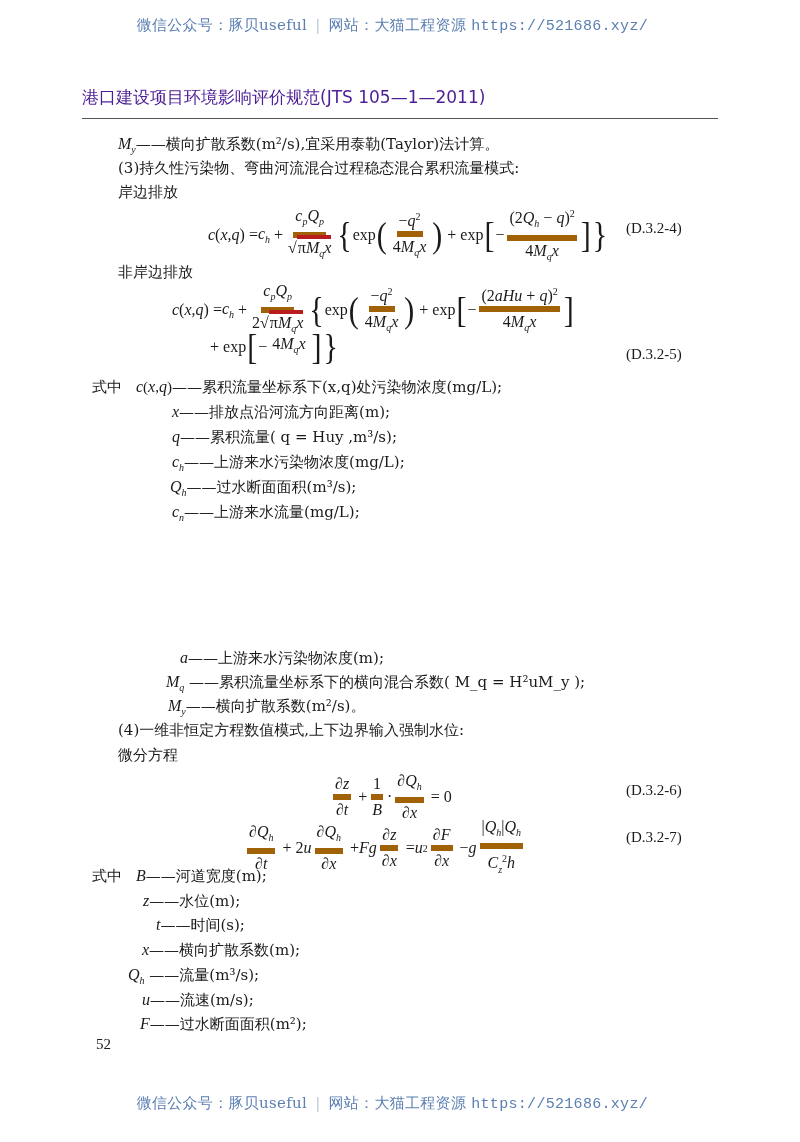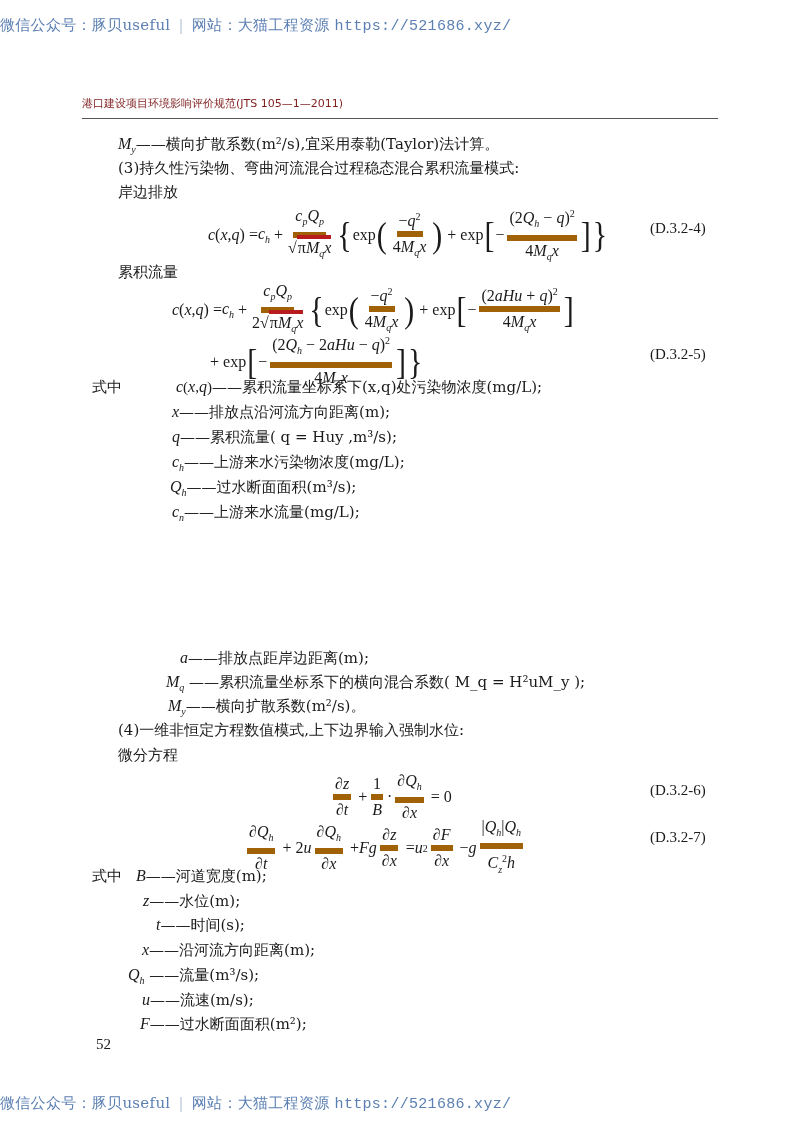--- a/index.html
+++ b/index.html
@@ -1,35 +1,35 @@
 <!DOCTYPE html>
 <html><head>
 <meta charset="utf-8">
 <style>
   html,body{margin:0;padding:0;background:#fff;}
   body{width:800px;height:1142px;position:relative;overflow:hidden;
        font-family:"DejaVu Serif","Liberation Serif",serif;color:#1a1a1a;}
-  .wm{position:absolute;left:0;width:648px;text-align:left;
+  .wm{position:absolute;left:0;width:648px;text-align:right;
       font-size:15px;color:#5b7fb2;font-family:"DejaVu Serif","Liberation Serif",serif;letter-spacing:0.3px;}
   .wm .mono{font-family:"Liberation Mono","DejaVu Sans Mono",monospace;}
   .wm .sep{color:#b9c6d8;margin:0 8px;}
-  .runhead{position:absolute;left:82px;top:96px;font-size:11px;
-      font-family:"DejaVu Sans","Liberation Sans",sans-serif;color:#7f1d1d;}
+  .runhead{position:absolute;left:82px;top:86px;font-size:17px;
+      font-family:"DejaVu Sans","Liberation Sans",sans-serif;color:#4c1d95;}
   .rule{position:absolute;left:82px;top:118px;width:636px;height:1px;background:#555;}
   .line{position:absolute;font-size:15px;white-space:nowrap;line-height:20px;}
   i.v{font-family:"Liberation Serif","DejaVu Serif",serif;font-size:16px;}
-  .r{font-family:"Liberation Serif","DejaVu Serif",serif;margin-left:40px;}
+  .r{font-family:"Liberation Serif","DejaVu Serif",serif;}
   sub,sup{font-size:10px;}
   .eq{position:absolute;font-family:"Liberation Serif","DejaVu Serif",serif;font-size:16px;white-space:nowrap;
       display:flex;align-items:center;}
   .frac{display:inline-flex;flex-direction:column;align-items:center;vertical-align:middle;margin:0 3px;}
   .frac .num{padding:0 2px 1px 2px;border-bottom:6px solid #a16207;line-height:18px;}
   .frac .den{padding:1px 2px 0 2px;line-height:18px;}
   .big{font-size:30px;line-height:30px;transform:scaleY(1.2);display:inline-block;margin:0 1px;}
-  .eqno{position:absolute;font-family:"Liberation Serif","DejaVu Serif",serif;font-size:15px;margin-left:24px;}
+  .eqno{position:absolute;font-family:"Liberation Serif","DejaVu Serif",serif;font-size:15px;}
   .sqrt{border-top:4px solid #b91c1c;padding-left:1px;}
   .pageno{position:absolute;left:96px;top:1036px;font-size:15px;font-family:"Liberation Serif","DejaVu Serif",serif;}
 </style>
 </head>
 <body>
 
 <div class="wm" style="top:16px;">
   <span>微信公众号：豚贝useful</span><span class="sep">|</span><span>网站：大猫工程资源</span> <span class="mono">https://521686.xyz/</span>
 </div>
 
@@ -52,54 +52,53 @@
   <span class="big">{</span>exp<span class="big">(</span><span class="frac">
       <span class="num">−<i>q</i><sup>2</sup></span>
       <span class="den">4<i>M<sub>q</sub>x</i></span>
     </span><span class="big">)</span>&nbsp;+ exp<span class="big">[</span>−<span class="frac">
       <span class="num">(2<i>Q<sub>h</sub></i> − <i>q</i>)<sup>2</sup></span>
       <span class="den">4<i>M<sub>q</sub>x</i></span>
     </span><span class="big">]</span><span class="big">}</span>
 </div>
 <div class="eqno" style="left:626px;top:220px;">(D.3.2-4)</div>
 
-<div class="line" style="left:118px;top:262px;">累积流量</div>
+<div class="line" style="left:118px;top:262px;">非岸边排放</div>
 
 <div class="eq" style="left:172px;top:282px;">
   <i>c</i>(<i>x</i>,<i>q</i>) = <i>c<sub>h</sub></i>&nbsp;+
   <span class="frac">
       <span class="num"><i>c<sub>p</sub>Q<sub>p</sub></i></span>
       <span class="den">2√<span class="sqrt">π<i>M<sub>q</sub>x</i></span></span>
     </span>
   <span class="big">{</span>exp<span class="big">(</span><span class="frac">
       <span class="num">−<i>q</i><sup>2</sup></span>
       <span class="den">4<i>M<sub>q</sub>x</i></span>
     </span><span class="big">)</span>&nbsp;+ exp<span class="big">[</span>−<span class="frac">
       <span class="num">(2<i>aHu</i> + <i>q</i>)<sup>2</sup></span>
       <span class="den">4<i>M<sub>q</sub>x</i></span>
     </span><span class="big">]</span>
 </div>
 
 <div class="eq" style="left:210px;top:332px;">
   + exp<span class="big">[</span>−<span class="frac">
-      <span class="num">(2<i>Q<sub>h</sub></i> − 2<i>aHu</i> − <i>q</i>)<sup>2</sup></span>
       <span class="den">4<i>M<sub>q</sub>x</i></span>
     </span><span class="big">]</span><span class="big">}</span>
 </div>
 <div class="eqno" style="left:626px;top:346px;">(D.3.2-5)</div>
 
 <div class="line" style="left:92px;top:377px;">式中</div>
 <div class="line" style="left:136px;top:377px;"><span class="r"><i class="v">c</i>(<i class="v">x</i>,<i class="v">q</i>)</span><span>——累积流量坐标系下(x,q)处污染物浓度(mg/L);</span></div>
 <div class="line" style="left:172px;top:402px;"><i class="v">x</i><span>——排放点沿河流方向距离(m);</span></div>
 <div class="line" style="left:172px;top:427px;"><i class="v">q</i><span>——累积流量( q = Huy ,m³/s);</span></div>
 <div class="line" style="left:172px;top:452px;"><i class="v">c<sub>h</sub></i><span>——上游来水污染物浓度(mg/L);</span></div>
 <div class="line" style="left:170px;top:477px;"><i class="v">Q<sub>h</sub></i><span>——过水断面面积(m³/s);</span></div>
 <div class="line" style="left:172px;top:502px;"><i class="v">c<sub>n</sub></i><span>——上游来水流量(mg/L);</span></div>
 
-<div class="line" style="left:180px;top:648px;"><i class="v">a</i><span>——排放点距岸边距离(m);</span></div>
+<div class="line" style="left:180px;top:648px;"><i class="v">a</i><span>——上游来水污染物浓度(m);</span></div>
 <div class="line" style="left:166px;top:672px;"><i class="v">M<sub>q</sub></i>&nbsp;<span>——累积流量坐标系下的横向混合系数( M_q = H²uM_y );</span></div>
 <div class="line" style="left:168px;top:696px;"><i class="v">M<sub>y</sub></i><span>——横向扩散系数(m²/s)。</span></div>
 
 <div class="line" style="left:118px;top:720px;">(4)一维非恒定方程数值模式,上下边界输入强制水位:</div>
 <div class="line" style="left:118px;top:745px;">微分方程</div>
 
 <div class="eq" style="left:330px;top:772px;">
   <span class="frac">
       <span class="num">∂<i>z</i></span>
       <span class="den">∂<i>t</i></span>
@@ -136,21 +135,21 @@
       <span class="num">|<i>Q<sub>h</sub></i>|<i>Q<sub>h</sub></i></span>
       <span class="den"><i>C</i><sub><i>z</i></sub><sup>2</sup><i>h</i></span>
     </span>
 </div>
 <div class="eqno" style="left:626px;top:829px;">(D.3.2-7)</div>
 
 <div class="line" style="left:92px;top:866px;">式中</div>
 <div class="line" style="left:136px;top:866px;"><i class="v">B</i><span>——河道宽度(m);</span></div>
 <div class="line" style="left:143px;top:891px;"><i class="v">z</i><span>——水位(m);</span></div>
 <div class="line" style="left:156px;top:915px;"><i class="v">t</i><span>——时间(s);</span></div>
-<div class="line" style="left:142px;top:940px;"><i class="v">x</i><span>——沿河流方向距离(m);</span></div>
+<div class="line" style="left:142px;top:940px;"><i class="v">x</i><span>——横向扩散系数(m);</span></div>
 <div class="line" style="left:128px;top:965px;"><i class="v">Q<sub>h</sub></i>&nbsp;<span>——流量(m³/s);</span></div>
 <div class="line" style="left:142px;top:990px;"><i class="v">u</i><span>——流速(m/s);</span></div>
 <div class="line" style="left:140px;top:1014px;"><i class="v">F</i><span>——过水断面面积(m²);</span></div>
 
 <div class="pageno">52</div>
 
 <div class="wm" style="top:1094px;">
   <span>微信公众号：豚贝useful</span><span class="sep">|</span><span>网站：大猫工程资源</span> <span class="mono">https://521686.xyz/</span>
 </div>
 

